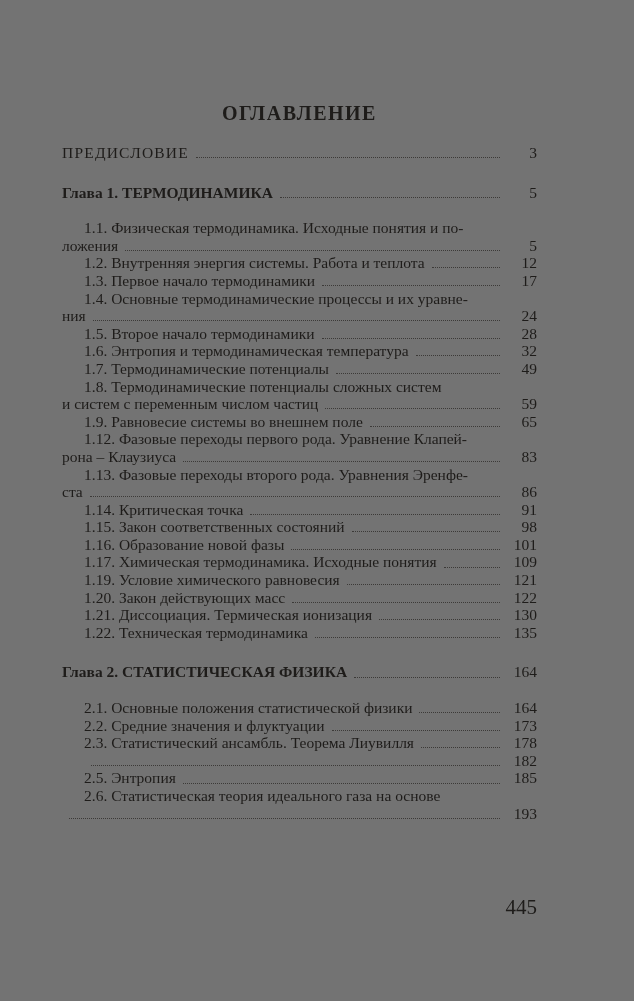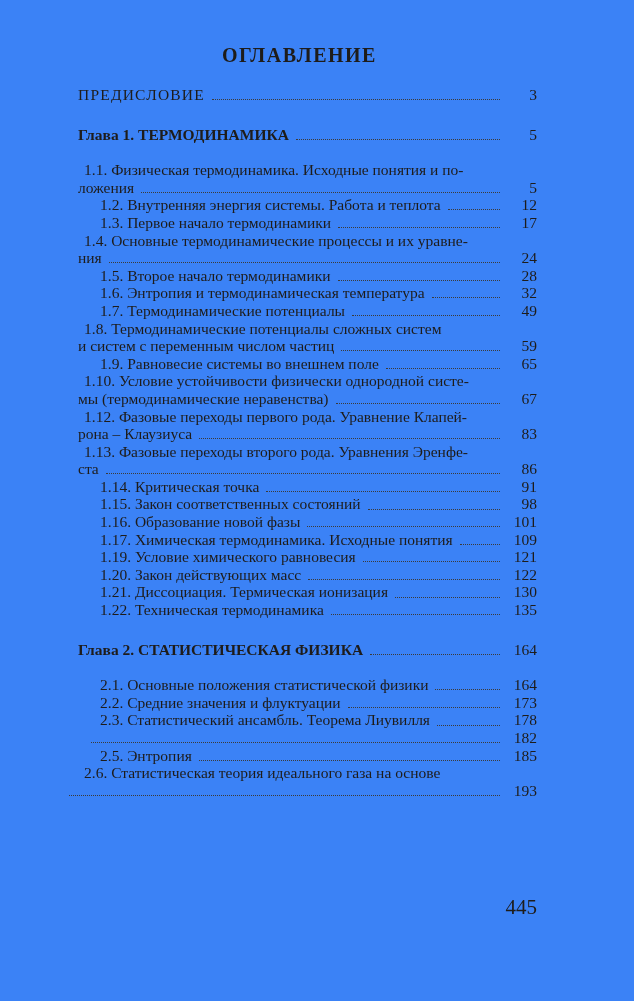--- a/index.html
+++ b/index.html
@@ -1,45 +1,45 @@
 <!DOCTYPE html>
 <html lang="ru"><head>
 <meta charset="utf-8">
 <style>
   html, body { margin: 0; padding: 0; background: #ffffff; }
   .page {
     position: relative;
     width: 634px;
     height: 1001px;
-    background: #3b82f6;
+    background: #737373;
     color: #1e1c1a;
     font-family: "Liberation Serif", "DejaVu Serif", serif;
     font-size: 15.5px;
     line-height: 17.6px;
     box-sizing: border-box;
-    padding: 43px 97px 0 62px;
+    padding: 101px 97px 0 62px;
     overflow: hidden;
   }
   .title {
     text-align: center;
     font-weight: 700;
     font-size: 20px;
     line-height: 24px;
     letter-spacing: 1.5px;
     margin: 0 0 19px 0;
   }
   .entries { }
   .entry { }
   .entry.chapter { font-weight: 700; margin: 22px 0 18px 0; }
   .entry.chapter .pg { font-weight: 400; }
   .entry.preface .txt { letter-spacing: 1.2px; }
   .tline { }
   .tline.row { display: flex; align-items: flex-end; }
   .findent { padding-left: 22px; }
-  .txt { white-space: nowrap; margin-left: 16px; }
+  .txt { white-space: nowrap; }
   .leader {
     flex: 1 1 auto;
     min-width: 12px;
     border-bottom: 1.7px dotted #3c3a38;
     margin: 0 7px 3.5px 7px;
   }
   .pg { min-width: 30px; text-align: right; white-space: nowrap; }
   .footer-page {
     position: absolute;
     top: 899px;
@@ -127,28 +127,20 @@
         </div>
       </div>
       <div class="entry section">
         <div class="tline row findent">
           <span class="txt">1.9. Равновесие системы во внешнем поле</span>
           <span class="leader"></span>
           <span class="pg">65</span>
         </div>
       </div>
       <div class="entry section">
-        <div class="tline findent">1.10. Условие устойчивости физически однородной систе-</div>
-        <div class="tline row">
-          <span class="txt">мы (термодинамические неравенства)</span>
-          <span class="leader"></span>
-          <span class="pg">67</span>
-        </div>
-      </div>
-      <div class="entry section">
         <div class="tline findent">1.12. Фазовые переходы первого рода. Уравнение Клапей-</div>
         <div class="tline row">
           <span class="txt">рона – Клаузиуса</span>
           <span class="leader"></span>
           <span class="pg">83</span>
         </div>
       </div>
       <div class="entry section">
         <div class="tline findent">1.13. Фазовые переходы второго рода. Уравнения Эренфе-</div>
         <div class="tline row">

